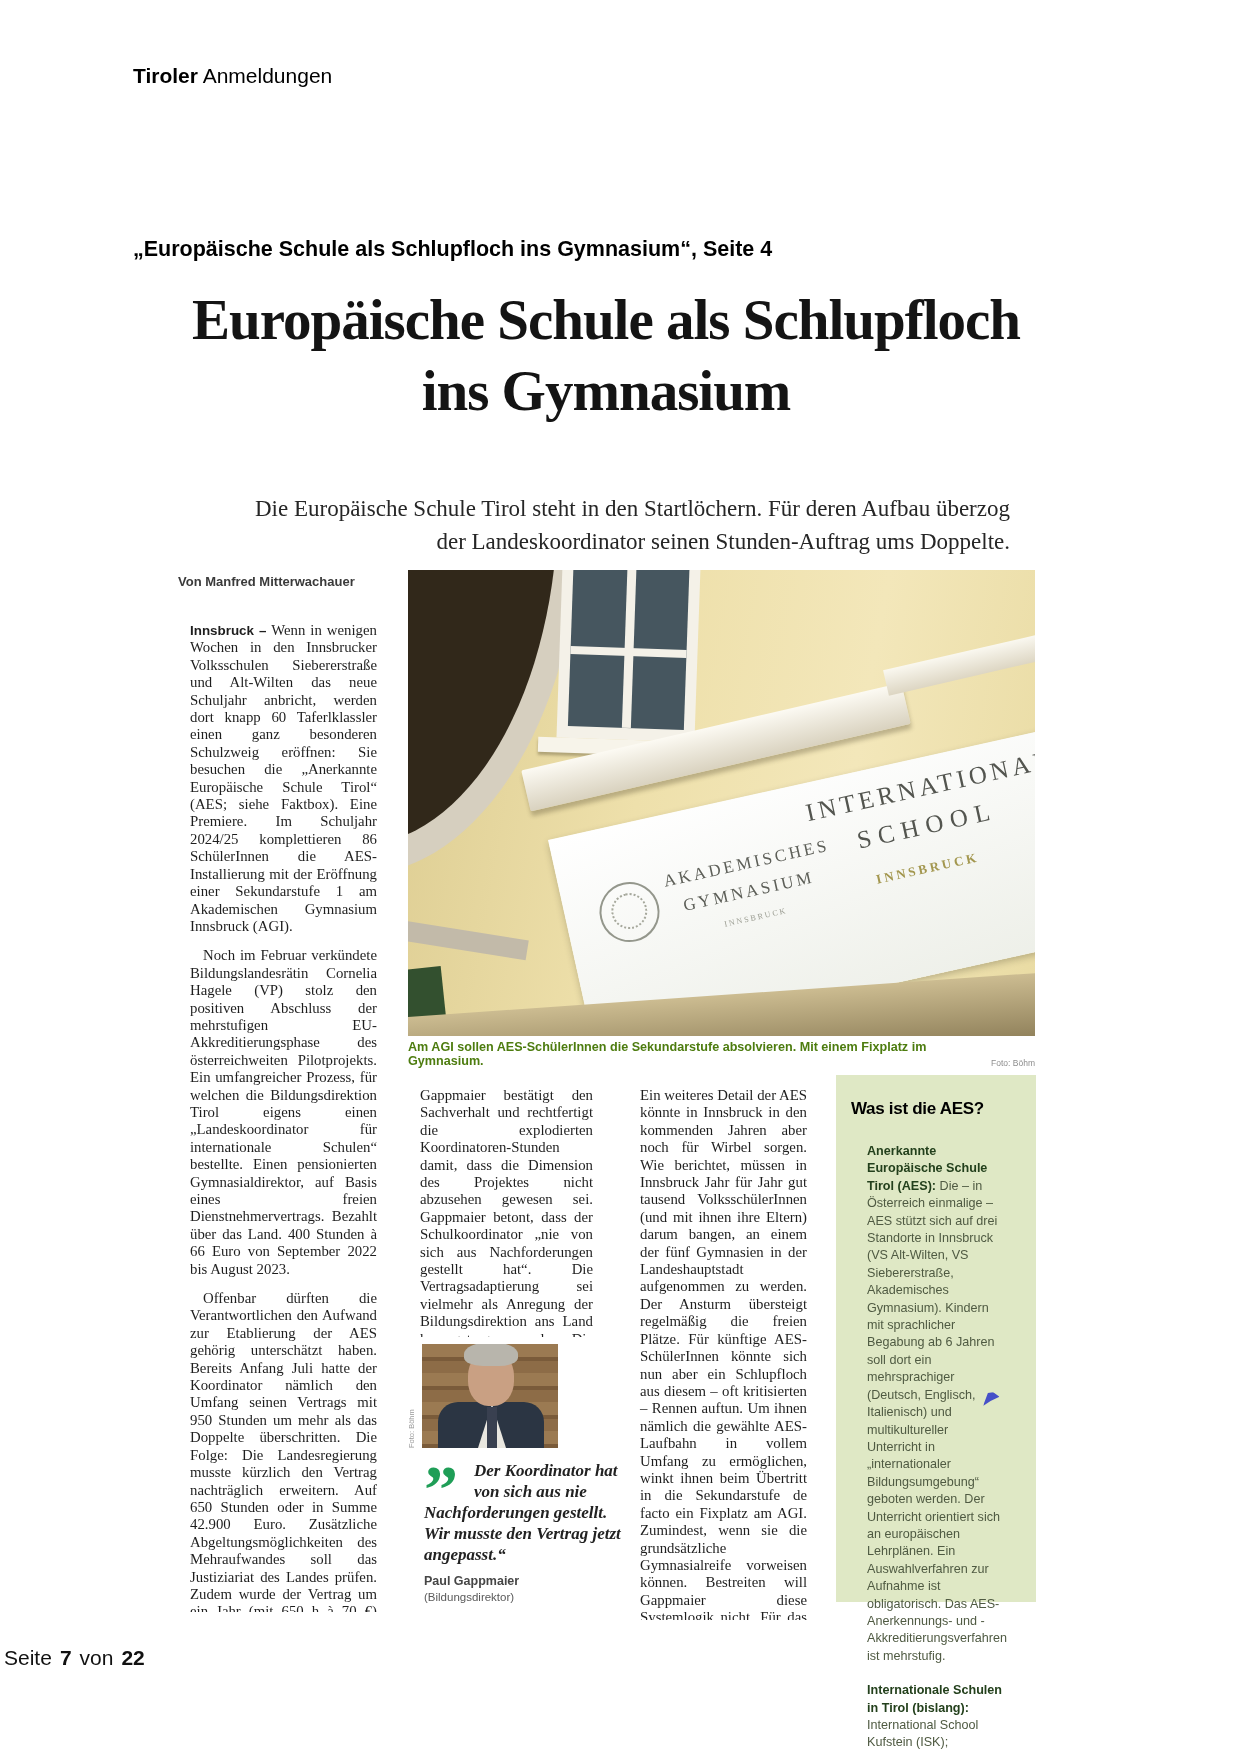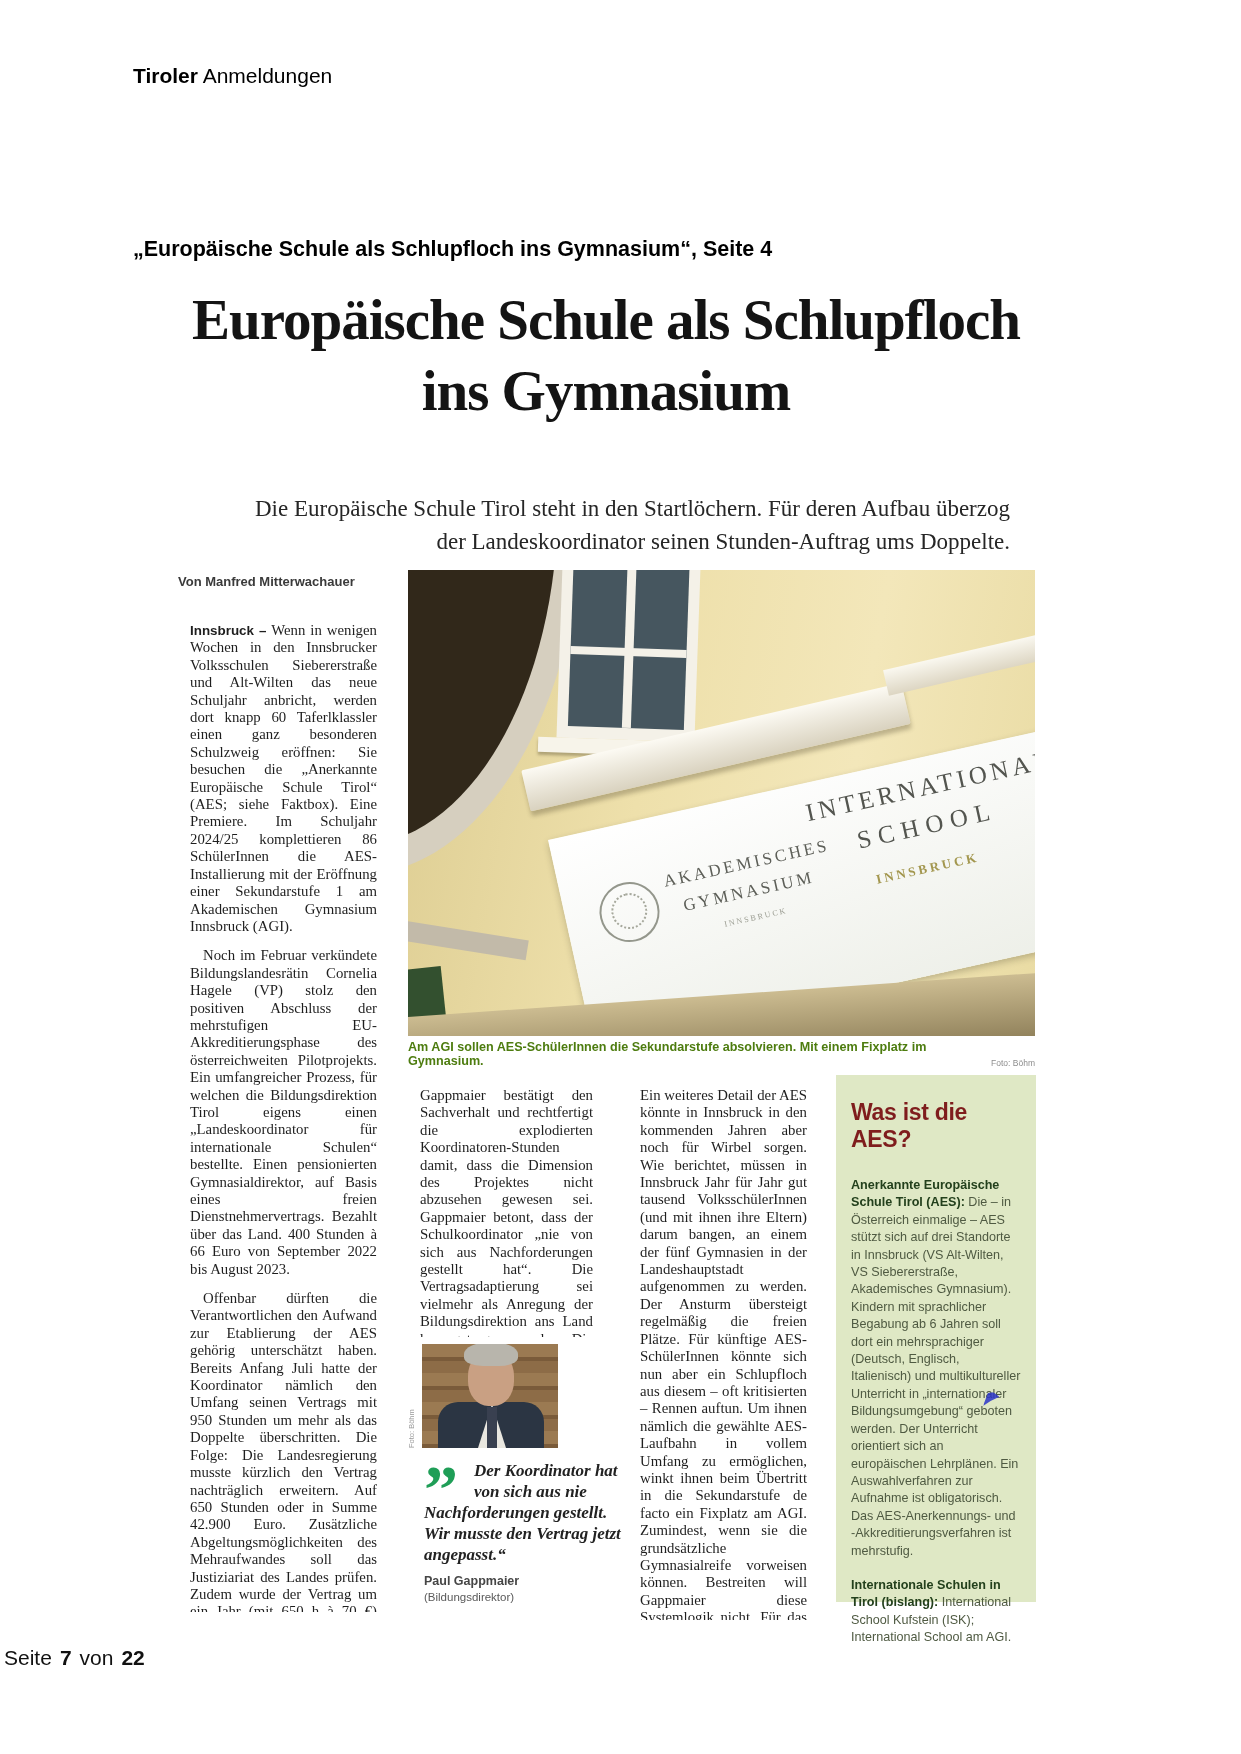--- a/index.html
+++ b/index.html
@@ -96,22 +96,22 @@
   .qmark{float:left;width:50px;height:42px;font-style:normal;font-size:68px;line-height:58px;
          color:#1f9e57;font-family:"Liberation Serif",serif;}
   .q-author{position:absolute;left:424px;top:1574px;font-family:"Liberation Sans",sans-serif;
             font-weight:bold;font-size:12.5px;color:#464646;}
   .q-role{position:absolute;left:424px;top:1591px;font-family:"Liberation Sans",sans-serif;
           font-size:11.5px;color:#5a5a5a;}
 
   
   .sidebar{position:absolute;left:836px;top:1075px;width:200px;height:527px;box-sizing:border-box;
            background:#dfe8c5;padding:24px 15px 0 15px;font-family:"Liberation Sans",sans-serif;}
-  .sidebar h2{margin:0 0 24px 0;font-size:23px;color:#7f1d1d;letter-spacing:-0.3px;}
-  .sidebar p{margin:0;font-size:12.6px;line-height:17.4px;color:#4f5a42;}
+  .sidebar h2{margin:0 0 24px 0;font-size:17px;color:#000000;letter-spacing:-0.3px;}
+  .sidebar p{margin:16px;font-size:12.6px;line-height:17.4px;color:#4f5a42;}
   .sidebar p + p{margin-top:17px;}
   .slead{font-weight:bold;color:#23401c;}
 
   
   .cursor{position:absolute;left:984px;top:1392px;width:15px;height:15px;background:#2c35c8;
           clip-path:polygon(0 100%,20% 10%,55% 0,100% 25%,45% 60%);transform:rotate(8deg);
           opacity:.85;border-radius:1px;}
 
   
   .footer{position:absolute;left:0;top:1646px;width:1007px;text-align:left;

